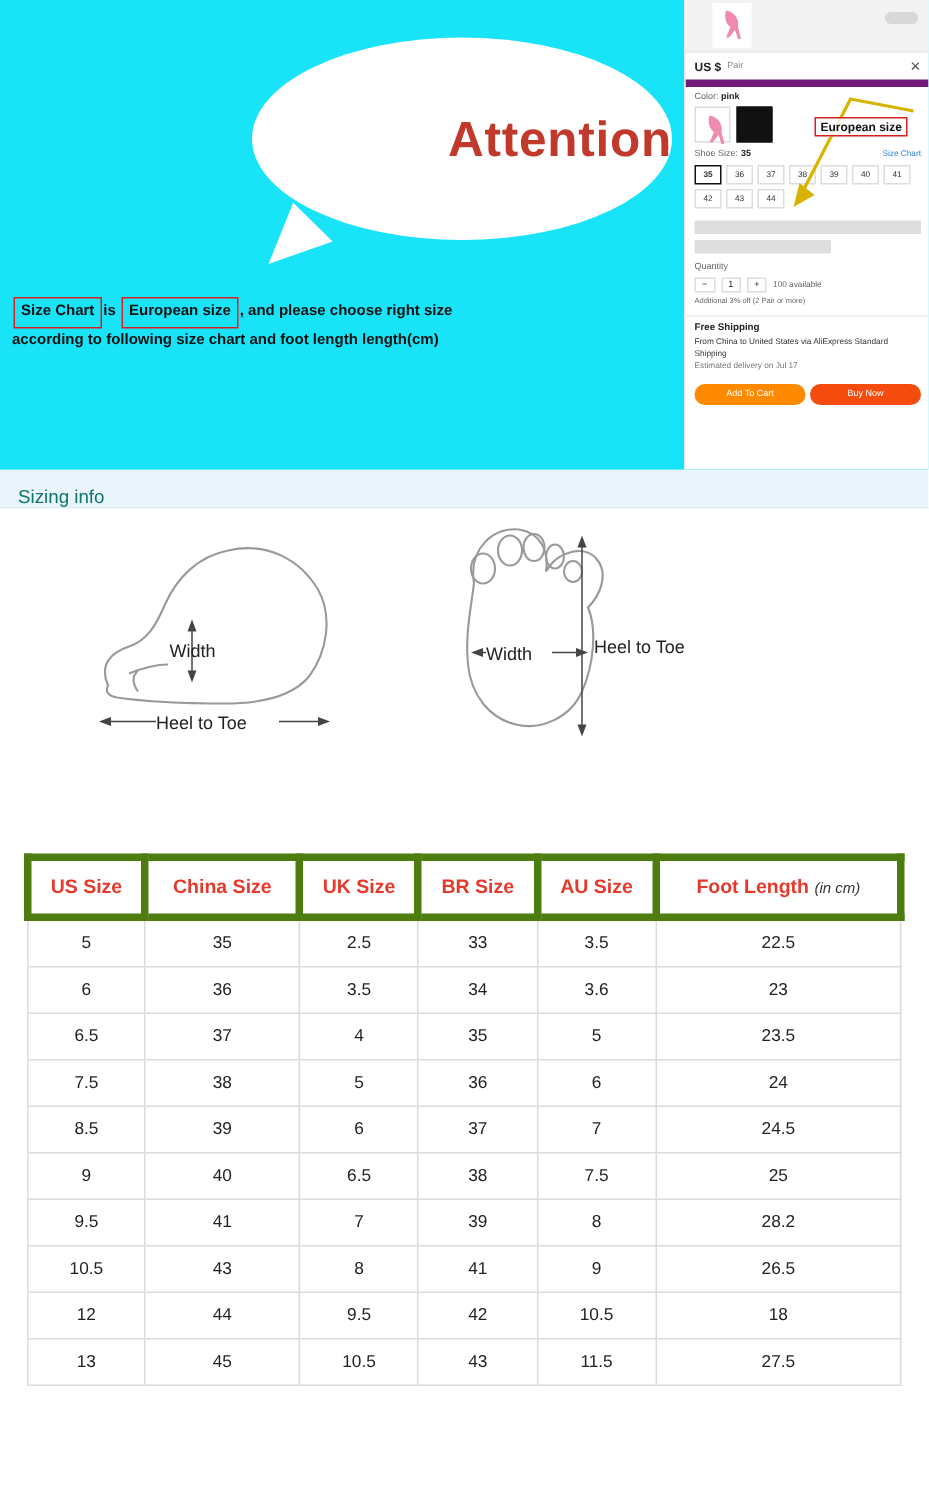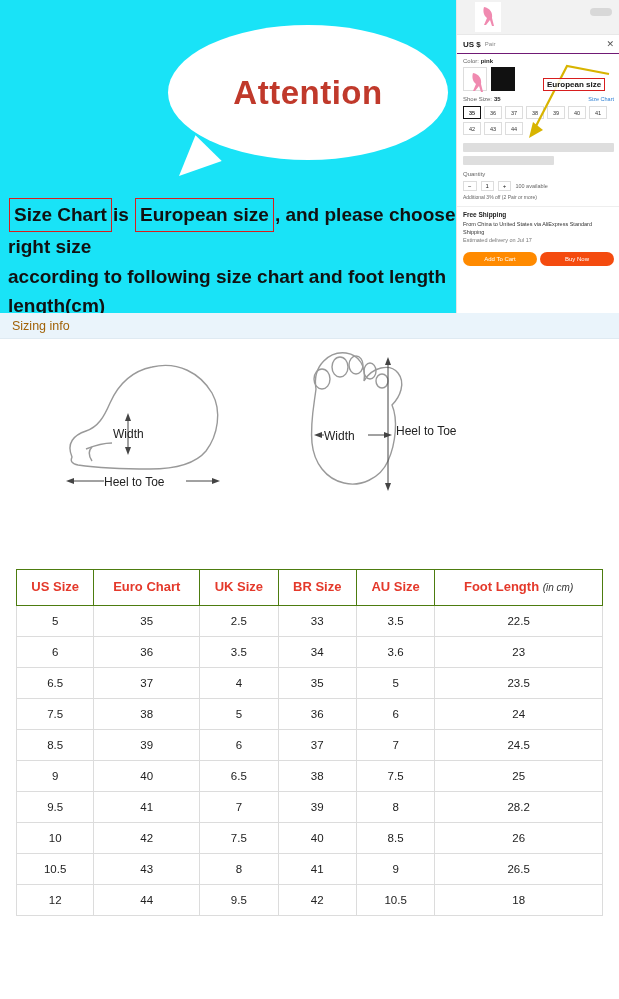--- a/index.html
+++ b/index.html
@@ -34,21 +34,21 @@
   .speech-bubble {
     position: absolute;
     left: 168px;
     top: 25px;
     width: 280px;
     height: 135px;
     background: #ffffff;
     border-radius: 50% / 50%;
     display: flex;
     flex-direction: column;
-    align-items: center;
+    align-items: flex-end;
     justify-content: center;
   }
   .speech-bubble .line1,
   .speech-bubble .line2 {
     color: #c0392b;
     font-size: 33px;
     font-weight: bold;
     letter-spacing: .5px;
     line-height: 1.25;
   }
@@ -60,21 +60,21 @@
     border-left: 34px solid #ffffff;
     border-top: 14px solid transparent;
     border-bottom: 30px solid transparent;
     transform: rotate(22deg);
   }
   .banner-text {
     position: absolute;
     left: 8px;
     top: 198px;
     width: 448px;
-    font-size: 19px;
+    font-size: 10px;
     font-weight: bold;
     color: #111;
     line-height: 1.55;
   }
   .boxed {
     display: inline-block;
     border: 1.5px solid #d81e1e;
     color: #111;
     padding: 1px 4px 2px 4px;
     margin: 0 1px;
@@ -114,21 +114,21 @@
   }
   .heel-shape {
     position: absolute;
     left: 6px; top: 4px;
     width: 16px; height: 22px;
   }
   .app-row {
     display: flex;
     align-items: center;
     padding: 4px 6px;
-    border-bottom: 1px solid #701a75;
+    border-bottom: 5px solid #701a75;
     gap: 4px;
   }
   .app-row .price {
     font-size: 8px;
     font-weight: bold;
     color: #222;
   }
   .app-row .unit {
     font-size: 6px;
     color: #888;
@@ -251,24 +251,24 @@
     width: 163px; height: 313px;
     pointer-events: none;
   }
 
   
   .sizing-head {
     height: 25px;
     background: #eaf4fb;
     border-bottom: 1px solid #dfeaf2;
     display: flex;
-    align-items: center;
+    align-items: flex-end;
     padding-left: 12px;
     font-size: 12.5px;
-    color: #a16207;
+    color: #0f766e;
   }
   .foot-diagram {
     position: relative;
     height: 200px;
     background: #fff;
   }
   .foot-caption {
     text-align: center;
     font-size: 12.5px;
     color: #222;
@@ -283,21 +283,21 @@
   table.size-table {
     width: 100%;
     border-collapse: collapse;
     font-size: 11.5px;
   }
   table.size-table th {
     color: #e4392b;
     font-weight: bold;
     font-size: 13px;
     padding: 10px 2px;
-    border: 1px solid #4d7c0f;
+    border: 5px solid #4d7c0f;
     text-align: center;
     line-height: 1.15;
   }
   table.size-table th .sub {
     color: #333;
     font-weight: normal;
     font-size: 10px;
     font-style: italic;
   }
   table.size-table td {
@@ -465,21 +465,21 @@
     </g>
     <text x="396" y="96" font-family="Liberation Sans, sans-serif" font-size="12" fill="#222">Heel to Toe</text>
   </svg>
 </div>
 
 <div class="table-wrap">
   <table class="size-table">
     <thead>
       <tr>
         <th>US Size</th>
-        <th>Euro Chart</th>
+        <th>China Size</th>
         <th>UK Size</th>
         <th>BR Size</th>
         <th>AU Size</th>
         <th>
           <span>Foot Length</span>
           <span class="sub">(in cm)</span>
         </th>
       </tr>
     </thead>
     <tbody>
@@ -533,38 +533,38 @@
       </tr>
       <tr>
         <td>9.5</td>
         <td>41</td>
         <td>7</td>
         <td>39</td>
         <td>8</td>
         <td>28.2</td>
       </tr>
       <tr>
-        <td>10</td>
-        <td>42</td>
-        <td>7.5</td>
-        <td>40</td>
-        <td>8.5</td>
-        <td>26</td>
-      </tr>
-      <tr>
         <td>10.5</td>
         <td>43</td>
         <td>8</td>
         <td>41</td>
         <td>9</td>
         <td>26.5</td>
       </tr>
       <tr>
         <td>12</td>
         <td>44</td>
         <td>9.5</td>
         <td>42</td>
         <td>10.5</td>
         <td>18</td>
       </tr>
+      <tr>
+        <td>13</td>
+        <td>45</td>
+        <td>10.5</td>
+        <td>43</td>
+        <td>11.5</td>
+        <td>27.5</td>
+      </tr>
     </tbody>
   </table>
 </div>
 
 </body></html>

